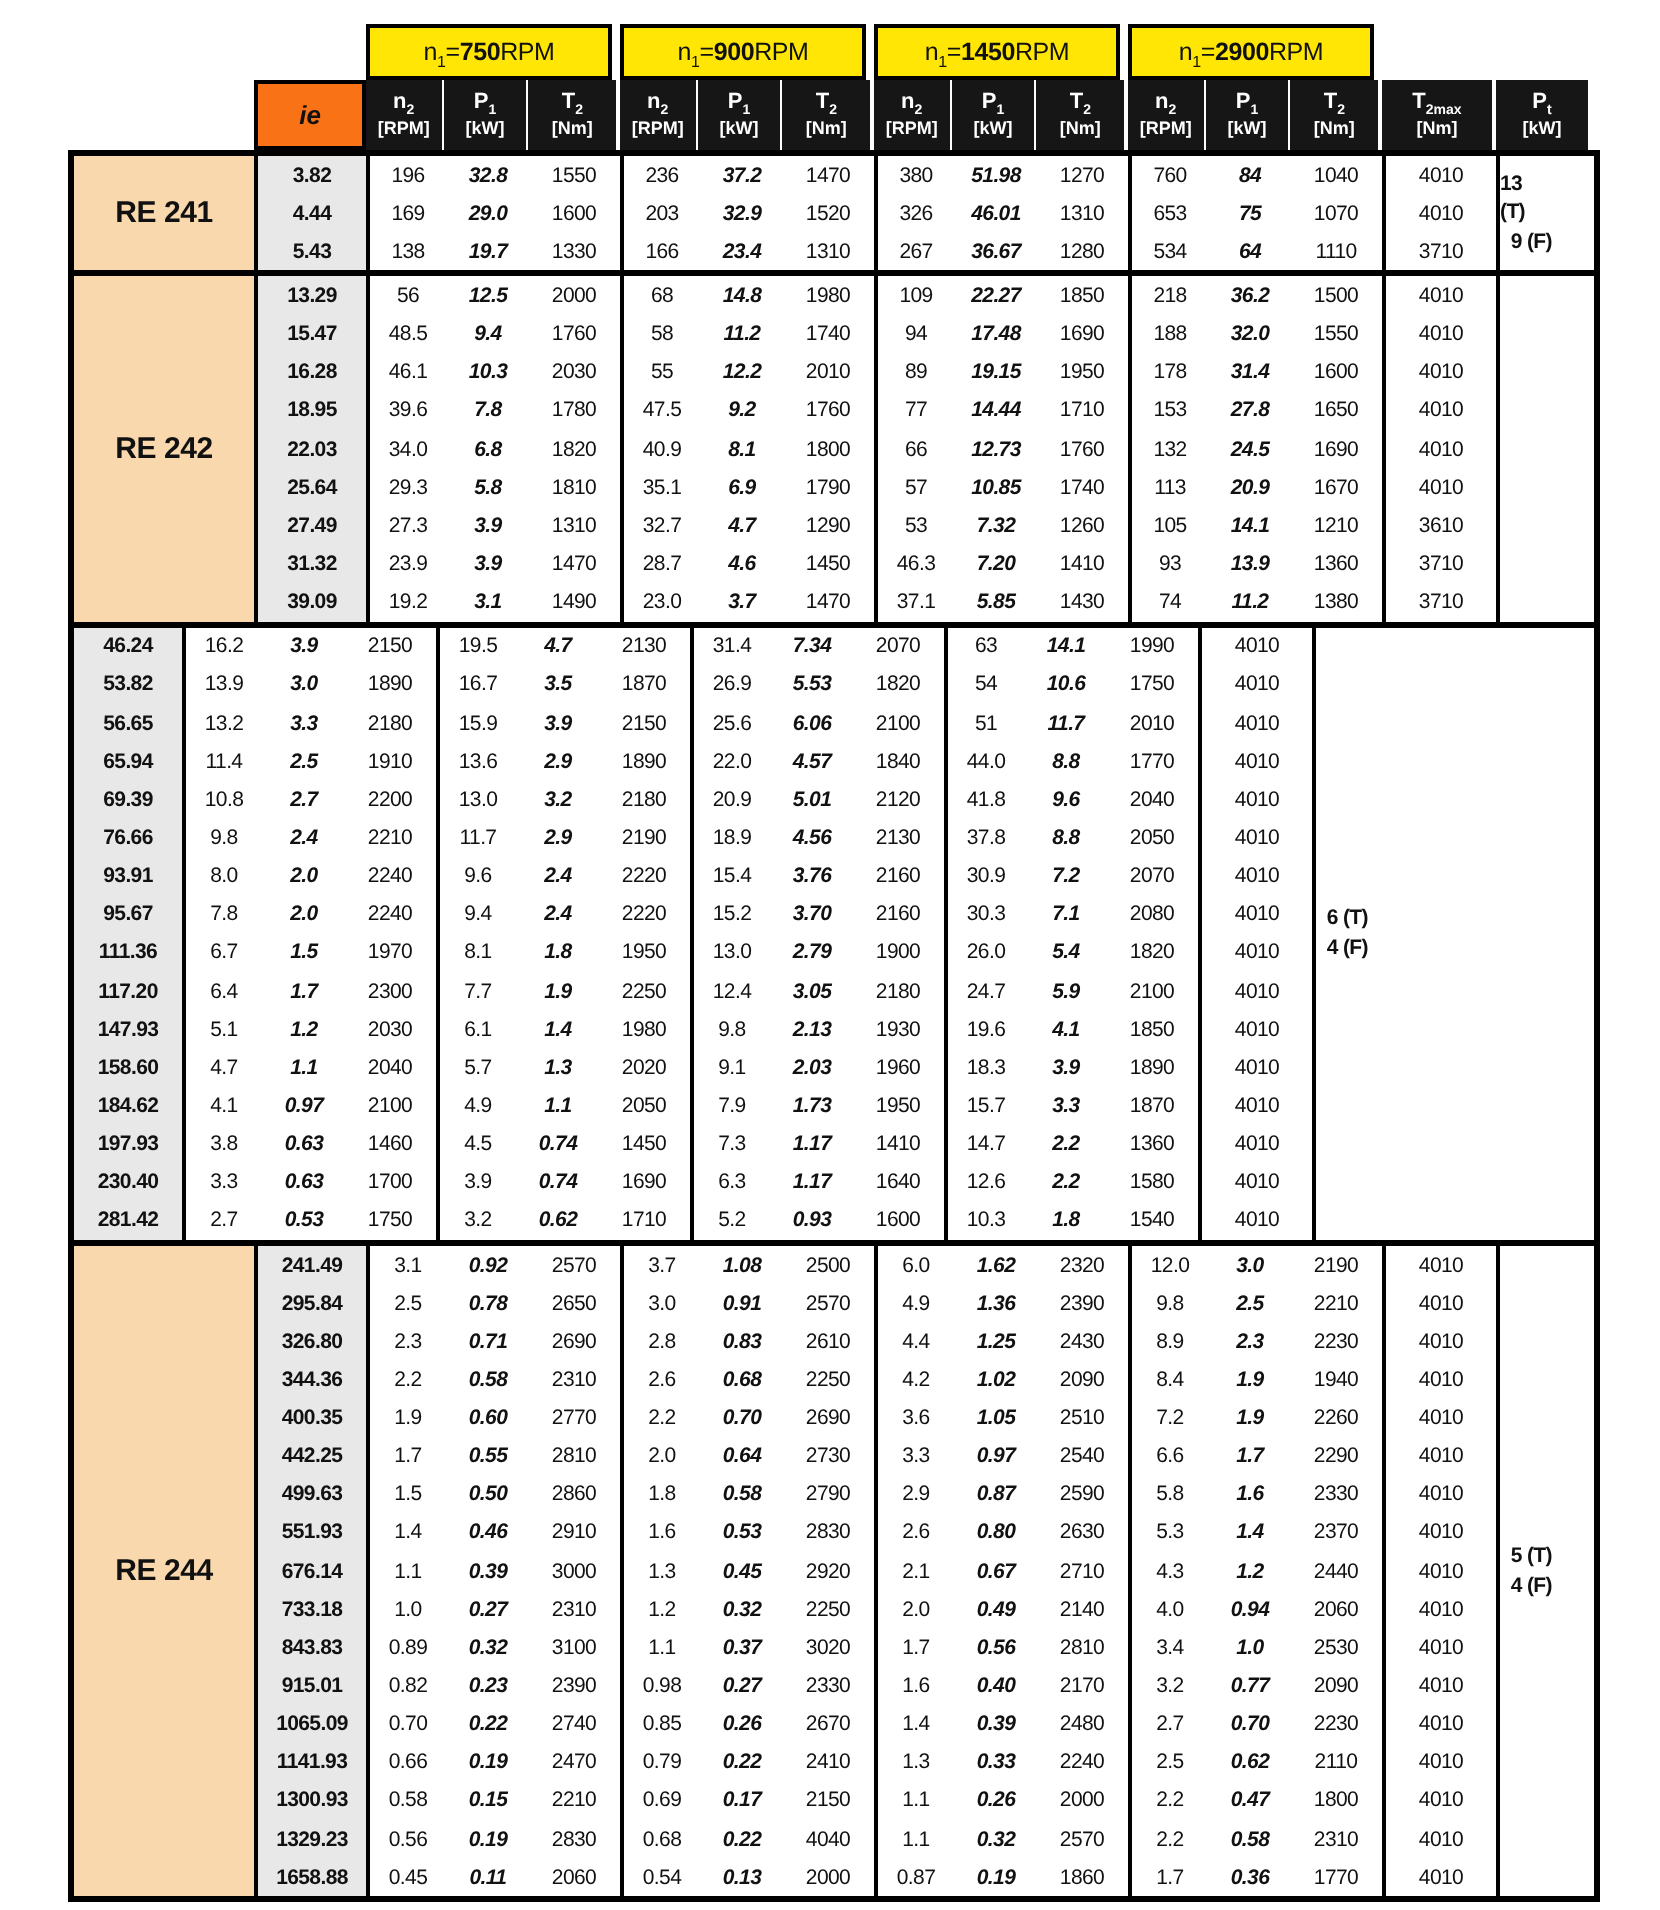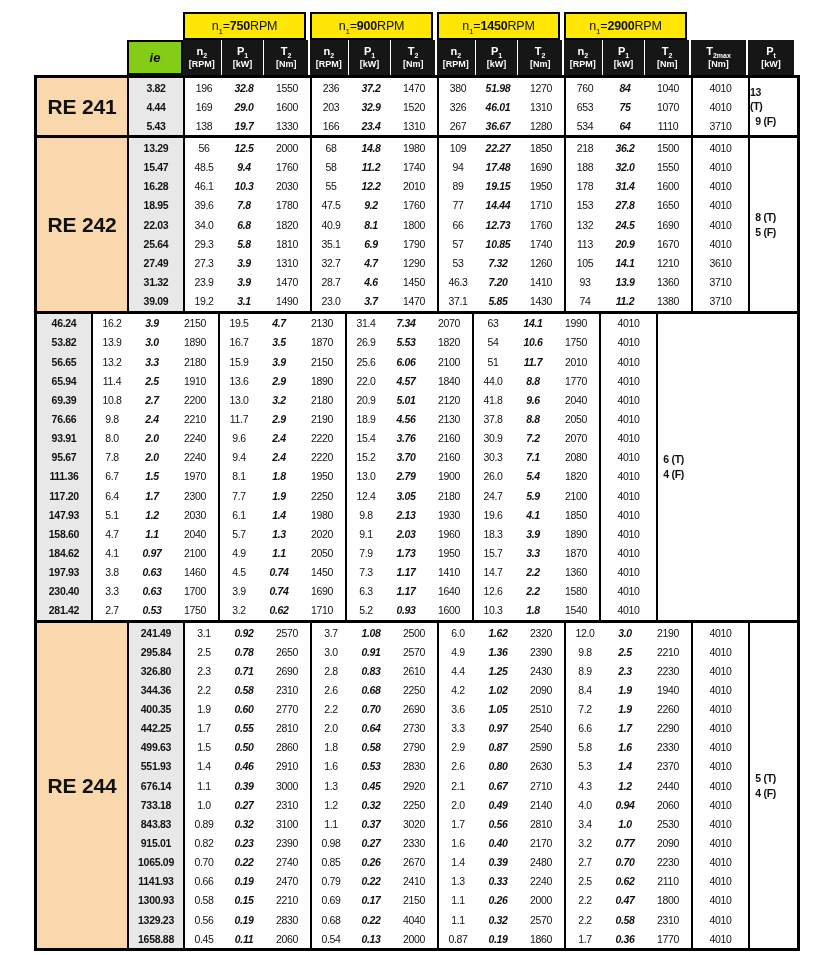--- a/index.html
+++ b/index.html
@@ -11,41 +11,41 @@
   .hdr-row1{display:flex;height:28px;padding-left:149px;}
   .speed-box{box-sizing:border-box;width:123px;margin-right:4px;border:2px solid #000;
              background:#ffe605;display:flex;align-items:center;justify-content:center;
              font-size:12.5px;letter-spacing:-0.2px;white-space:nowrap;}
   .speed-box b{font-weight:bold;}
   .speed-box sub{font-size:8px;line-height:0;}
 
   
   .hdr-row2{display:flex;height:35px;padding-left:3px;}
   .hdr-spacer{width:90px;}
-  .ie-hdr{box-sizing:border-box;width:56px;background:#84cc16;border:2px solid #000;
+  .ie-hdr{box-sizing:border-box;width:56px;background:#f97316;border:2px solid #000;
           display:flex;align-items:center;justify-content:center;
           font-weight:bold;font-style:italic;font-size:13px;}
   .ghdr{width:125px;margin-right:2px;background:#161616;display:flex;}
   .hcell{color:#fff;display:flex;flex-direction:column;align-items:center;justify-content:center;
          font-weight:bold;line-height:1.05;}
   .hcell .sym{font-size:11px;}
   .hcell .sym sub{font-size:7px;}
   .hcell .unit{font-size:9px;font-weight:bold;}
   .hcell + .hcell{border-left:1px solid #fff;}
   .hc-n2{width:38px;} .hc-p1{width:42px;} .hc-t2{width:44px;}
   .t2max-hdr{width:55px;margin-right:2px;background:#161616;}
   .pt-hdr{width:46px;background:#161616;}
 
   
   .tbody{border:3px solid #000;width:760px;box-sizing:content-box;}
   .group{display:flex;}
   .group + .group{border-top:3px solid #000;}
   .re-cell{width:90px;background:#f8d8ac;border-right:2px solid #000;
            display:flex;align-items:center;justify-content:center;
-           font-weight:bold;font-size:21px;letter-spacing:-0.2px;flex:none;}
+           font-weight:bold;font-size:15px;letter-spacing:-0.2px;flex:none;}
   .rows{display:flex;flex-direction:column;flex:none;}
   .row{display:flex;height:19.15px;align-items:stretch;}
   .ie-cell{width:54px;background:#e8e8e8;border-right:2px solid #000;
            display:flex;align-items:center;justify-content:center;
            font-weight:bold;font-size:10.5px;letter-spacing:-0.3px;flex:none;}
   .gcell{width:125px;border-right:2px solid #000;display:flex;align-items:center;flex:none;}
   .num{display:block;text-align:center;font-size:10.5px;letter-spacing:-0.3px;}
   .n2{width:38px;} .p1{width:42px;font-weight:bold;font-style:italic;} .t2{width:44px;}
   .t2max-cell{width:55px;border-right:2px solid #000;display:flex;align-items:center;
               justify-content:center;font-size:10.5px;letter-spacing:-0.3px;flex:none;}
@@ -432,24 +432,20 @@
               <div class="num t2">1430</div>
             </div>
             <div class="gcell">
               <div class="num n2">74</div>
               <div class="num p1">11.2</div>
               <div class="num t2">1380</div>
             </div>
             <div class="t2max-cell">3710</div>
           </div>
         </div>
-        <div class="pt-cell">
-          <div class="pt-line">8 (T)</div>
-          <div class="pt-line">5 (F)</div>
-        </div>
       </div>
       <div class="group">
         <div class="rows">
           <div class="row">
             <div class="ie-cell">46.24</div>
             <div class="gcell">
               <div class="num n2">16.2</div>
               <div class="num p1">3.9</div>
               <div class="num t2">2150</div>
             </div>

